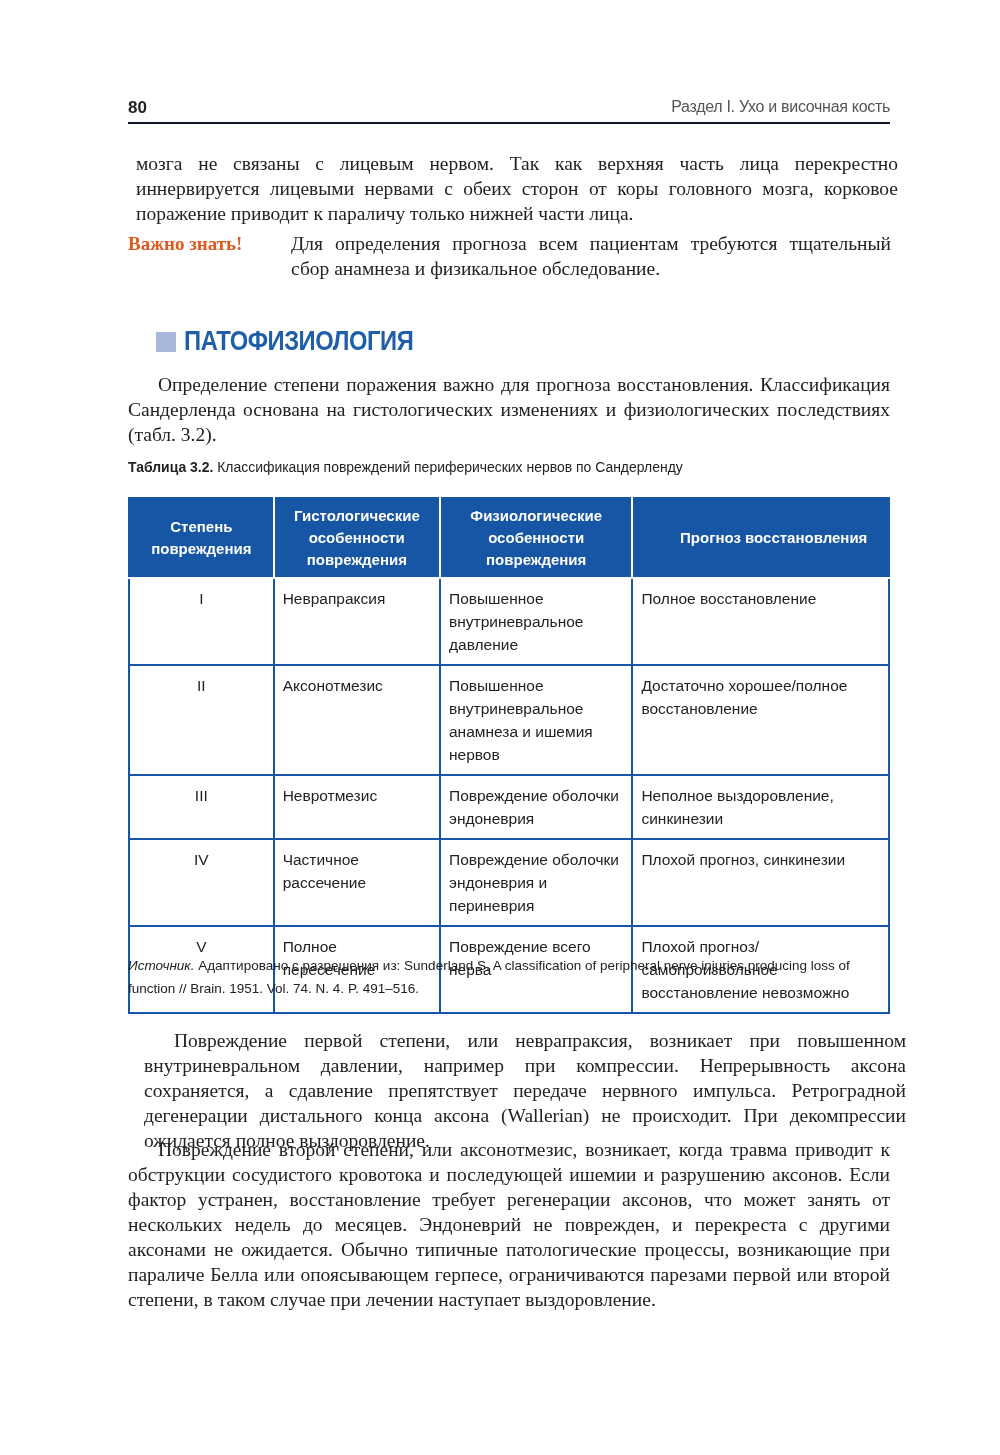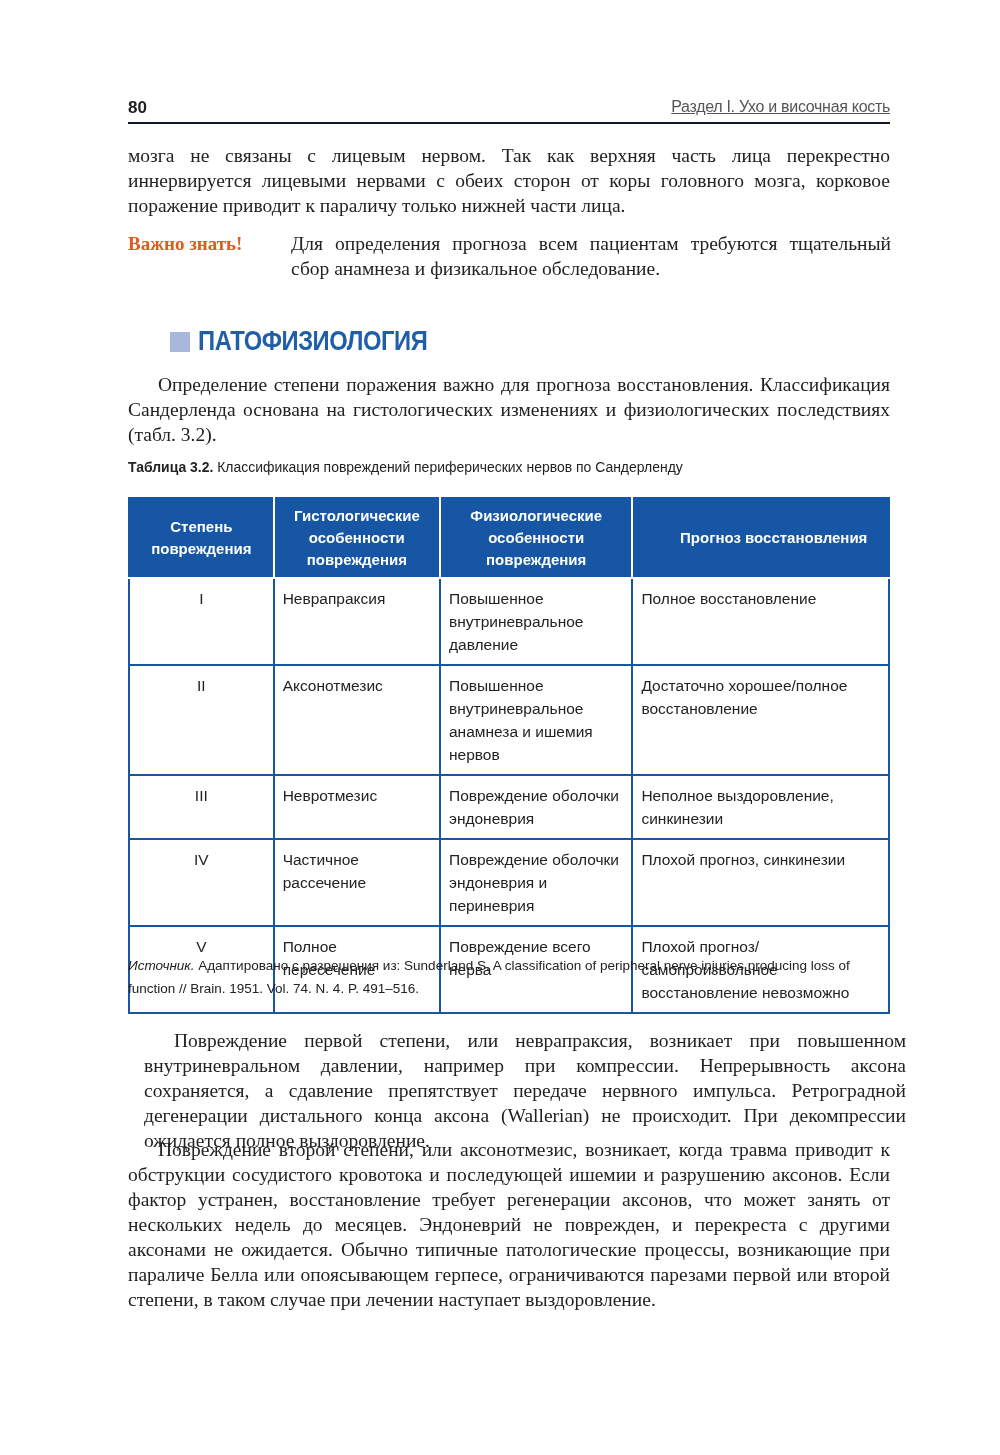--- a/index.html
+++ b/index.html
@@ -1,26 +1,26 @@
 <!DOCTYPE html>
 <html><head>
   <meta charset="utf-8">
   <style>
     html, body { margin: 0; padding: 0; background: #ffffff; }
     body { width: 1000px; height: 1455px; position: relative; overflow: hidden; color: #1a1a1a; }
     .page { position: absolute; left: 128px; top: 0; width: 762px; }
     .running-head { position: absolute; top: 96px; left: 0; width: 762px; height: 26px; border-bottom: 2px solid #0f172a; font-family: "Liberation Sans", sans-serif; }
     .page-num { position: absolute; left: 0; top: 2px; font-weight: bold; font-size: 17px; color: #222; }
-    .section-title { position: absolute; right: 0; top: 2px; font-size: 16px; color: #555; letter-spacing: -0.3px; text-decoration: underline; }
+    .section-title { position: absolute; right: 0; top: 2px; font-size: 16px; color: #555; letter-spacing: -0.3px; }
     .serif { font-family: "Liberation Serif", serif; font-size: 19.5px; line-height: 25px; color: #222; text-align: justify; }
     .p1 { position: absolute; top: 143px; left: 0; width: 762px; }
     .note { position: absolute; top: 231px; left: 0; width: 762px; }
     .note-label { position: absolute; left: 0; top: 0; color: #e05a1e; font-weight: bold; font-family: "Liberation Serif", serif; font-size: 19px; line-height: 25px; }
     .note-text { position: absolute; left: 119px; top: 0; width: 600px; margin-left: 44px; }
-    .h2 { position: absolute; top: 326px; left: 16px; display: flex; align-items: center; padding-left: 26px; }
+    .h2 { position: absolute; top: 326px; left: 2px; display: flex; align-items: center; padding-left: 26px; }
     .h2-square { width: 20px; height: 20px; background: #a8b7dc; margin-right: 8px; }
     .h2-text { font-family: "Liberation Sans", sans-serif; font-weight: bold; font-size: 27px; color: #1f5ea8; letter-spacing: -0.5px; transform: scaleX(0.88); transform-origin: left center; }
     .p2 { position: absolute; top: 372px; left: 0; width: 762px; }
     .indent { text-indent: 30px; }
     .bold { font-weight: normal; }
     .caption { position: absolute; top: 458px; left: 0; font-family: "Liberation Sans", sans-serif; font-size: 15.5px; color: #222; transform: scaleX(0.9); transform-origin: left center; white-space: nowrap; }
     .caption b { font-weight: bold; }
     table.t { position: absolute; top: 497px; left: 0; width: 762px; border-collapse: collapse; font-family: "Liberation Sans", sans-serif; font-size: 15px; }
     table.t th { background: #1656a5; color: #fff; font-weight: bold; border: 2px solid #ffffff; border-top-color: #1656a5; padding: 6px 6px; line-height: 22px; text-align: center; vertical-align: middle; height: 66px; font-size: 15px; }
     table.t th:first-child { border-left-color: #1656a5; }
@@ -36,21 +36,21 @@
 </head>
 <body>
 
 <div class="page">
 
   <div class="running-head">
     <span class="page-num">80</span>
     <span class="section-title">Раздел I. Ухо и височная кость</span>
   </div>
 
-  <p class="serif p1" style="margin:0">мозга не связаны с лицевым нервом. Так как верхняя часть лица перекрестно иннервируется лицевыми нервами с обеих сторон от коры головного мозга, корковое поражение приводит к параличу только нижней части лица.</p>
+  <p class="serif p1" style="margin:8px">мозга не связаны с лицевым нервом. Так как верхняя часть лица перекрестно иннервируется лицевыми нервами с обеих сторон от коры головного мозга, корковое поражение приводит к параличу только нижней части лица.</p>
 
   <div class="note serif">
     <span class="note-label">Важно знать!</span>
     <span class="note-text serif">Для определения прогноза всем пациентам требуются тщательный сбор анамнеза и физикальное обследование.</span>
   </div>
 
   <div class="h2">
     <span class="h2-square"></span>
     <span class="h2-text">ПАТОФИЗИОЛОГИЯ</span>
   </div>

